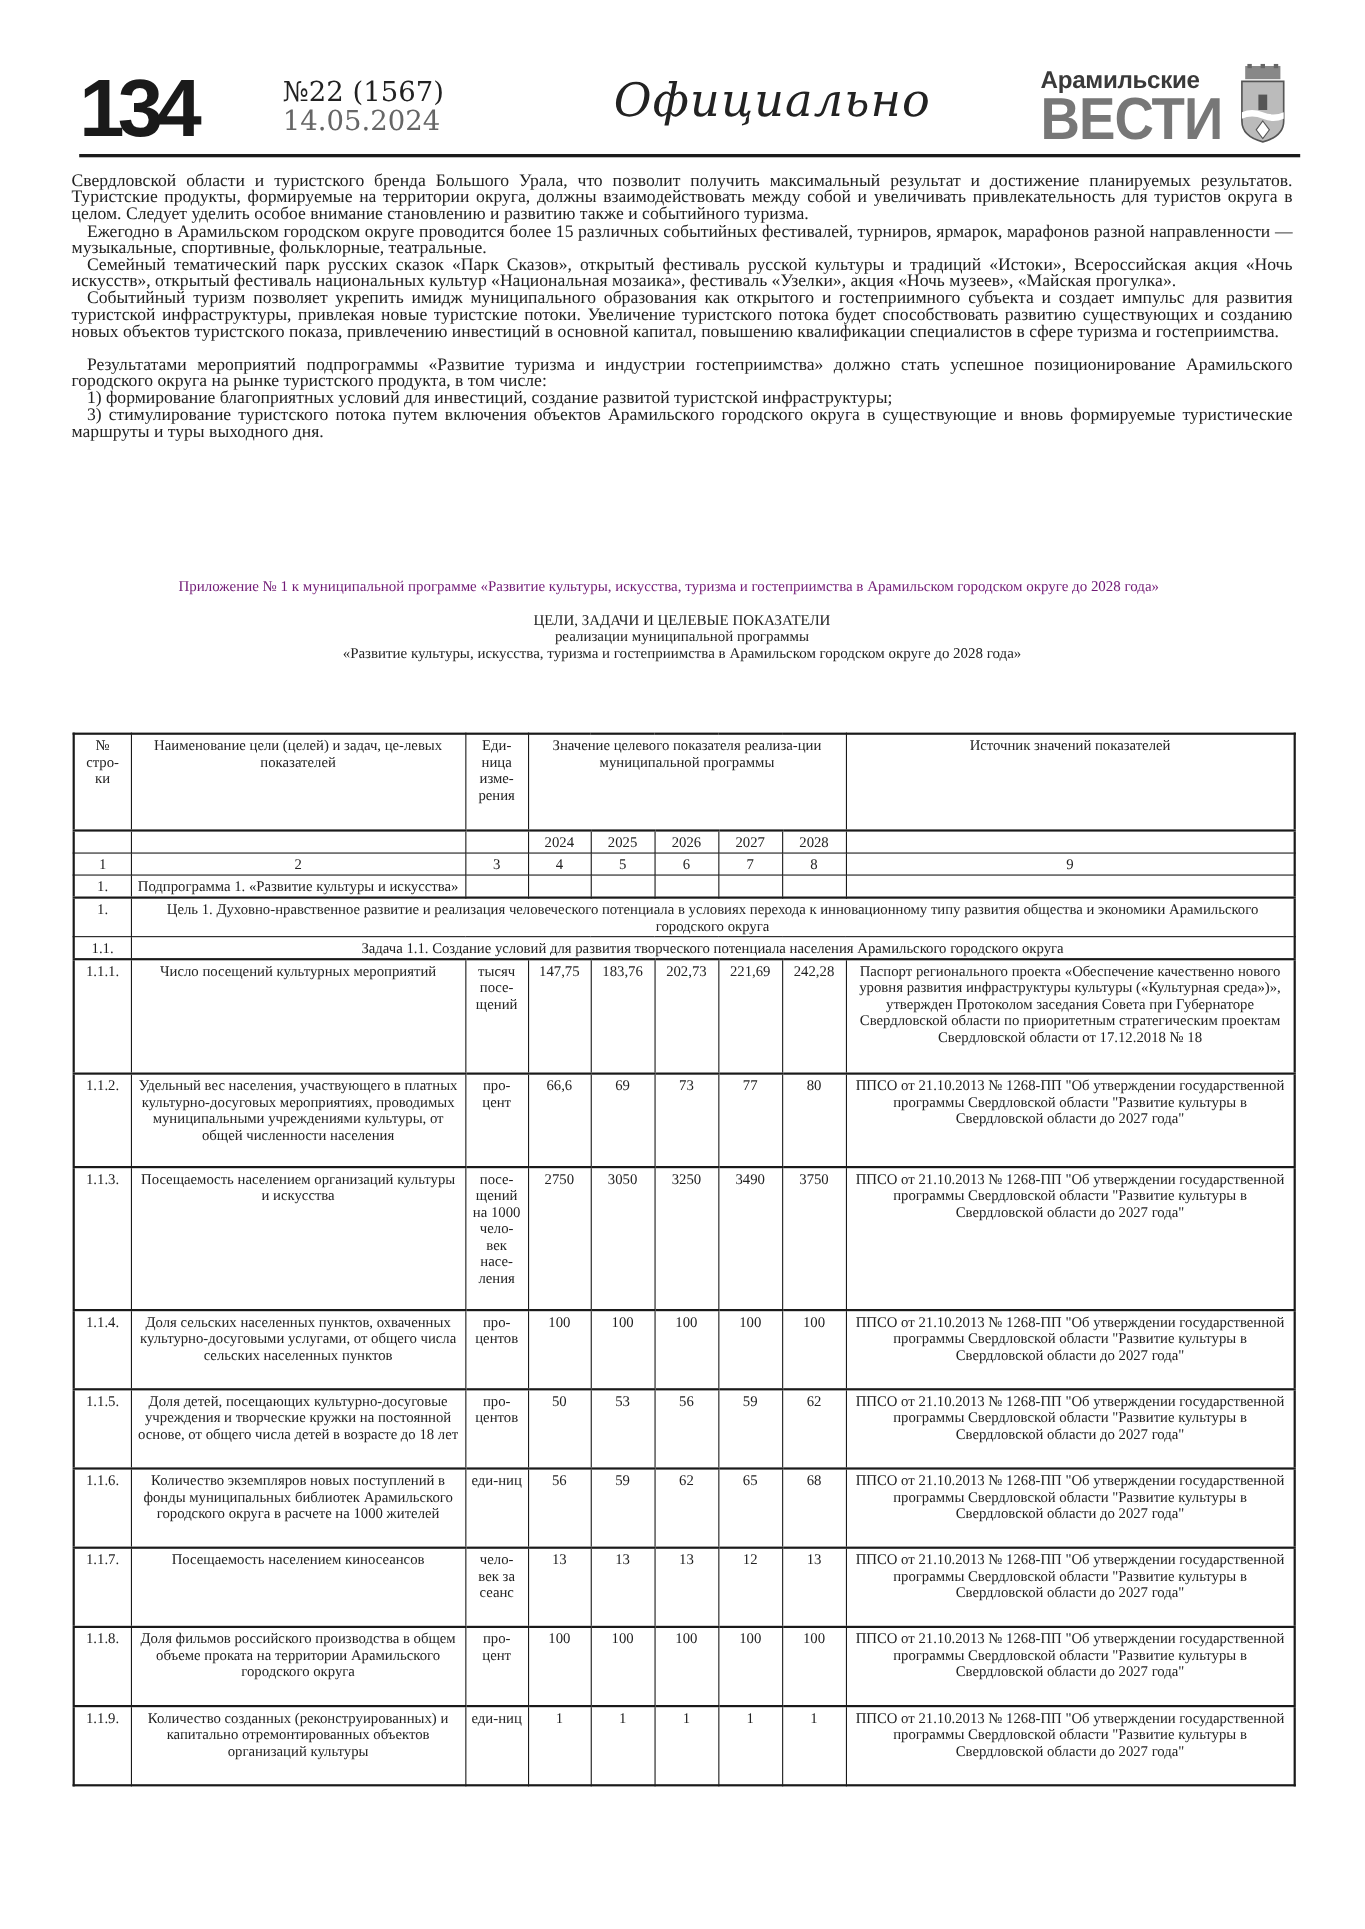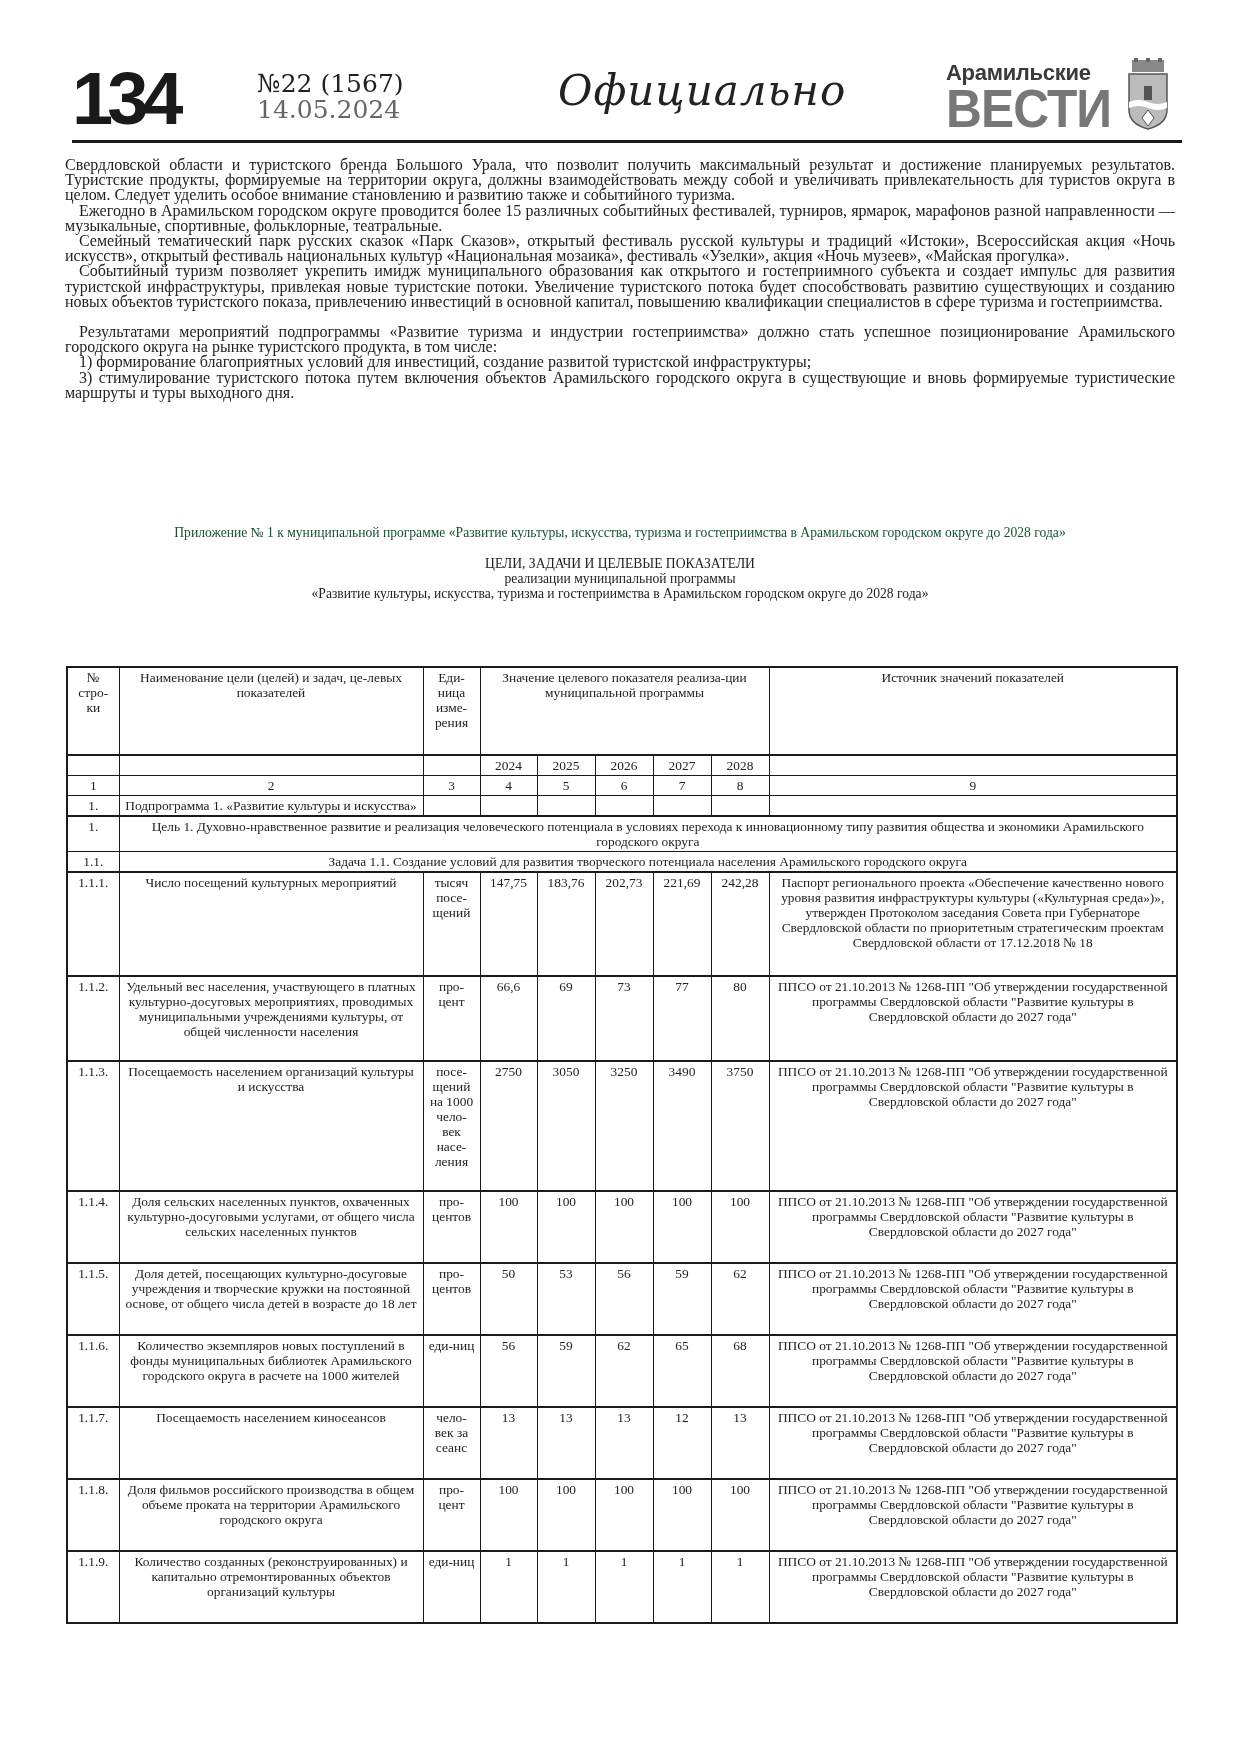--- a/index.html
+++ b/index.html
@@ -14,21 +14,21 @@
   .logo .l1 { font-family: "Liberation Sans", sans-serif; font-weight: 700; font-size: 22px; color: #3a3a3a; letter-spacing: -0.3px; }
   .logo .l2 { font-family: "Liberation Sans", sans-serif; font-weight: 700; font-size: 54px; color: #777; line-height: 44px; letter-spacing: -1px; transform: scaleX(0.92); transform-origin: left; }
   .crest { position: absolute; left: 1054px; top: 14px; width: 44px; height: 72px; }
   .header-rule { position: absolute; left: 0; top: 96px; width: 1110px; height: 3px; background: #1a1a1a; }
 
   .body-text { position: absolute; left: 65px; top: 157px; width: 1110px; font-size: 16px; line-height: 15.2px; text-align: justify; color: #222; }
   .body-text p { margin: 0; }
   .body-text .ind { text-indent: 14px; }
   .body-text .gap { height: 15px; }
 
-  .appendix { position: absolute; left: 65px; top: 525px; width: 1110px; text-align: center; font-size: 13.6px; color: #14532d; }
+  .appendix { position: absolute; left: 53px; top: 525px; width: 1110px; text-align: center; font-size: 13.6px; color: #701a75; }
   .heading { position: absolute; left: 65px; top: 556px; width: 1110px; text-align: center; font-size: 13.6px; line-height: 15px; color: #222; }
 
   table.goals { position: absolute; left: 66px; top: 666px; width: 1112px; border-collapse: collapse; font-size: 13.4px; line-height: 15px; color: #222; }
   table.goals td { border: 1px solid #1a1a1a; vertical-align: top; text-align: center; padding: 2px 4px; }
   table.goals { border: 2px solid #1a1a1a; }
   table.goals tr.thick td { border-top: 2px solid #1a1a1a; }
   .src { padding: 2px 6px !important; }
 </style>
 </head>
 <body>

